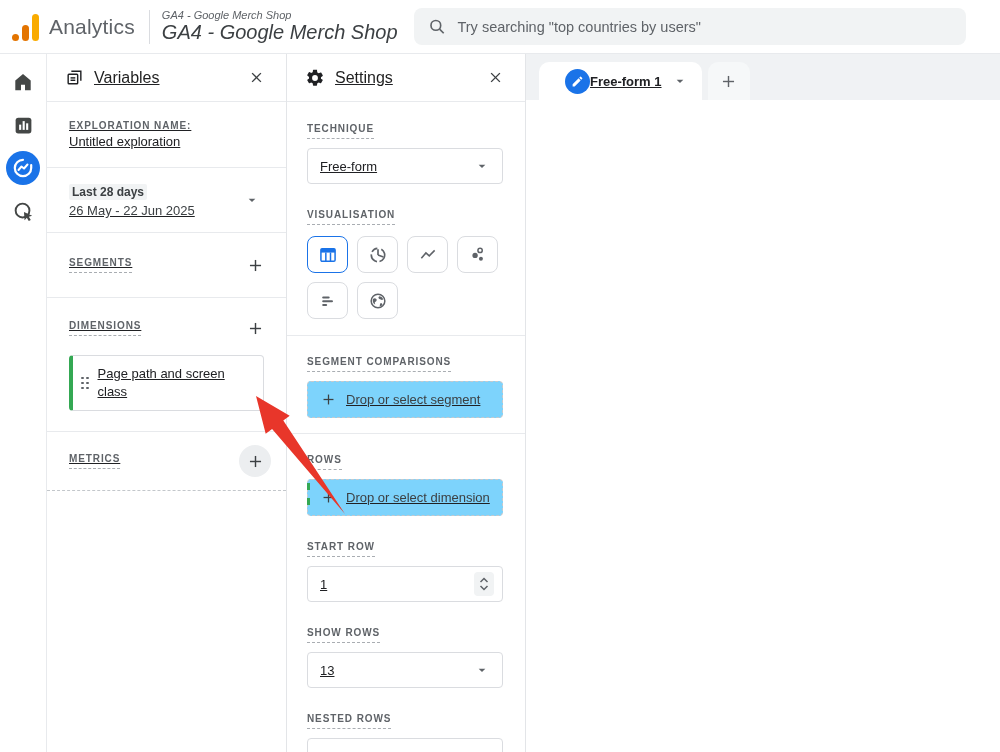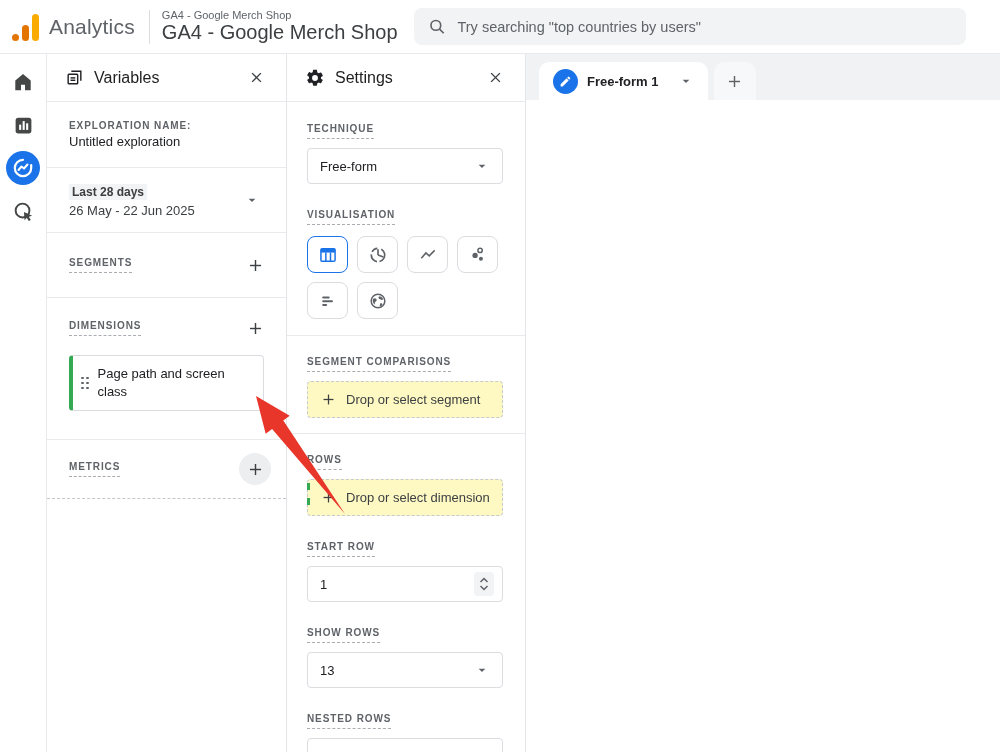--- a/index.html
+++ b/index.html
@@ -7,29 +7,29 @@
   body { font-family:"Liberation Sans", sans-serif; background:#fff; color:#202124; position:relative; }
 
   
   .topbar { height:54px; display:flex; align-items:center; border-bottom:1px solid #e8eaed; background:#fff; padding-left:12px; }
   .logo { display:flex; align-items:flex-end; gap:3px; height:28px; margin-right:10px; }
   .logo .dot { width:7px; height:7px; border-radius:50%; background:#e37400; }
   .logo .bar-mid { width:7px; height:16px; border-radius:3.5px; background:#e37400; }
   .logo .bar-tall { width:7px; height:27px; border-radius:3.5px; background:#f9ab00; }
   .app-name { font-size:21px; color:#5f6368; letter-spacing:.2px; margin-right:14px; }
   .topbar-divider { width:1px; height:34px; background:#dadce0; margin-right:12px; }
-  .property { display:flex; flex-direction:column; justify-content:center; line-height:1.15; }
+  .property { display:flex; flex-direction:column; justify-content:center; line-height:1.15;font-style:italic; }
   .property .small { font-size:11px; color:#5f6368; }
   .property .large { font-size:20px; color:#3c4043; }
   .searchbar { margin-left:16px; width:552px; height:37px; background:#f1f3f4; border-radius:8px; display:flex; align-items:center; padding:0 14px; gap:12px; }
   .searchbar input { border:none; outline:none; background:transparent; font-size:14.5px; color:#3c4043; width:100%; font-family:"Liberation Sans",sans-serif; }
   .searchbar input::placeholder { color:#5f6368; }
 
   
-  .workspace { display:flex; height:698px; }
+  .workspace { display:flex; height:698px;text-decoration:underline; }
 
   
   .rail { width:47px; border-right:1px solid #e8eaed; padding-top:8px; display:flex; flex-direction:column; align-items:center; gap:3px; background:#fff; }
   .rail-btn { width:40px; height:40px; display:flex; align-items:center; justify-content:center; border-radius:50%; cursor:pointer; }
 
   
   .panel { background:#fff; border-right:1px solid #e3e5e8; display:flex; flex-direction:column; }
   .panel.variables { width:240px; }
   .panel.settings { width:239px; }
   .panel-header { height:48px; display:flex; align-items:center; gap:10px; padding:0 18px 0 18px; border-bottom:1px solid #e8eaed; flex:none; }
@@ -57,31 +57,31 @@
 
   
   .s-scroll { padding:16px 22px 0 20px; overflow:hidden; flex:1; }
   .s-group { margin-bottom:20px; }
   .sel-box { margin-top:9px; height:36px; border:1px solid #dadce0; border-radius:4px; display:flex; align-items:center; padding:0 12px; font-size:13px; color:#202124; cursor:pointer; background:#fff;justify-content:center; }
   .sel-box .sel-value { flex:1; }
   .viz-grid { margin-top:11px; display:flex; flex-wrap:wrap; gap:9px; width:200px; }
   .viz-btn { width:41px; height:37px; border:1px solid #dadce0; border-radius:8px; display:flex; align-items:center; justify-content:center; background:#fff; cursor:pointer; }
   .viz-btn.selected { border:1.6px solid #1a73e8; }
   .s-divider { height:1px; background:#e8eaed; margin:0 -22px 15px -20px; }
-  .dropzone { margin-top:9px; height:37px; border:1px dashed #c6c9cd; border-radius:4px; display:flex; align-items:center; gap:9px; padding:0 12px; font-size:13px; color:#3c4043; position:relative; cursor:pointer; background:#fef9c3; }
+  .dropzone { margin-top:9px; height:37px; border:1px dashed #c6c9cd; border-radius:4px; display:flex; align-items:center; gap:9px; padding:0 12px; font-size:13px; color:#3c4043; position:relative; cursor:pointer; background:#7dd3fc; }
   .dropzone.accepting::before { content:""; position:absolute; left:-1px; top:3px; bottom:3px; width:3px;
       background:repeating-linear-gradient(180deg,#34a853 0 7px,transparent 7px 15px); }
   .num-box { margin-top:9px; height:36px; border:1px solid #dadce0; border-radius:4px; display:flex; align-items:center; padding:0 8px 0 12px; background:#fff; }
   .num-box input { border:none; outline:none; font-size:13px; color:#202124; width:100px; flex:1; font-family:"Liberation Sans",sans-serif; background:transparent; }
   .stepper { width:20px; height:24px; background:#f1f3f4; border-radius:4px; display:flex; flex-direction:column; align-items:center; justify-content:center; cursor:pointer; }
 
   
   .main { flex:1; display:flex; flex-direction:column; background:#fff; }
   .tabstrip { height:46px; background:#f0f2f4; display:flex; align-items:flex-end; padding-left:13px; }
-  .tab-active { height:38px; background:#fff; border-radius:10px 10px 0 0; display:flex; align-items:center; gap:9px; padding:0 14px 0 14px; cursor:pointer; }
+  .tab-active { height:38px; background:#fff; border-radius:10px 10px 0 0; display:flex; align-items:center; padding:0 14px 0 26px; cursor:pointer; }
   .tab-pencil { width:25px; height:25px; border-radius:50%; background:#1a73e8; display:flex; align-items:center; justify-content:center; flex:none; }
   .tab-label { font-size:13px; font-weight:700; color:#202124; white-space:nowrap; }
   .tab-caret { margin-left:10px; display:flex; }
   .tab-add { margin-left:6px; width:42px; height:38px; background:#f6f8f9; border-radius:10px 10px 0 0; display:flex; align-items:center; justify-content:center; cursor:pointer; }
   .canvas { flex:1; background:#fff; }
 
   
   .arrow-overlay { position:absolute; left:0; top:0; width:1000px; height:752px; pointer-events:none; z-index:50; }
 </style>
 </head>
@@ -178,21 +178,21 @@
         <span class="slabel dashed">SEGMENTS</span>
         <div class="plus-btn">
           <svg width="19" height="19" viewBox="0 0 24 24" stroke="#3c4043" stroke-width="1.8" fill="none">
               <line x1="12" y1="5" x2="12" y2="19"></line>
               <line x1="5" y1="12" x2="19" y2="12"></line>
             </svg>
         </div>
       </div>
     </div>
 
-    <div class="v-section" style="padding-bottom:28px;">
+    <div class="v-section" style="padding-bottom:20px;">
       <div class="v-row">
         <span class="slabel dashed">DIMENSIONS</span>
         <div class="plus-btn">
           <svg width="19" height="19" viewBox="0 0 24 24" stroke="#3c4043" stroke-width="1.8" fill="none">
               <line x1="12" y1="5" x2="12" y2="19"></line>
               <line x1="5" y1="12" x2="19" y2="12"></line>
             </svg>
         </div>
       </div>
       <div class="dim-chip">

